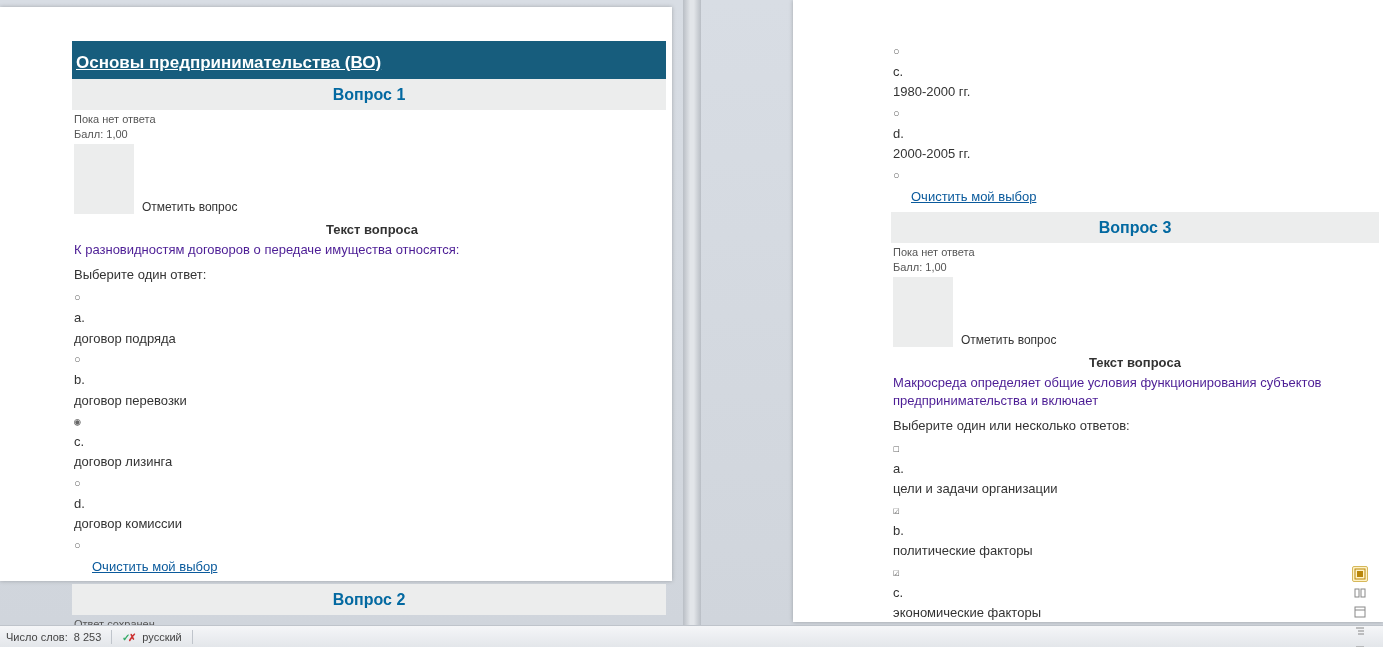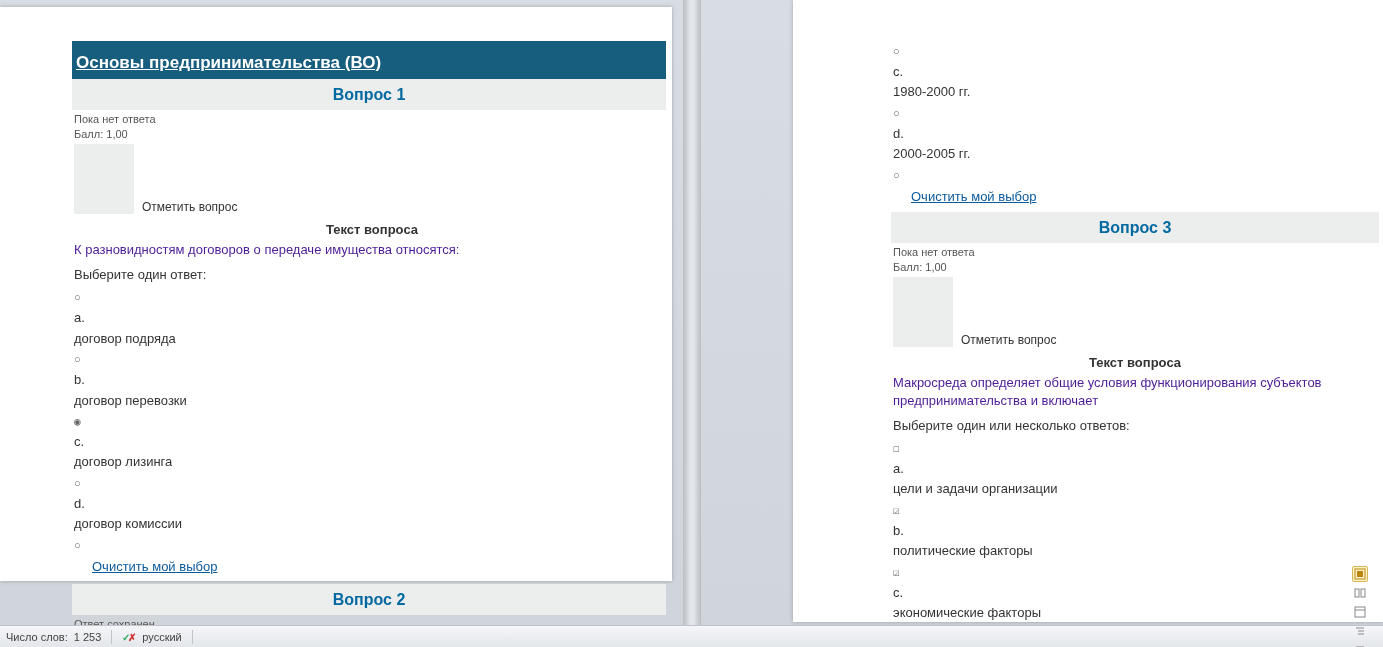--- a/index.html
+++ b/index.html
@@ -122,21 +122,21 @@
         <div class="opt"></div>
 
       </div>
     </div>
   </div>
 </div>
 
 <div class="statusbar">
   <div class="sb-left">
     <span>Число слов:</span>
-    <span>1 253</span>
+    <span>8 253</span>
     <span class="sb-sep"></span>
     <span class="sb-icon">
       <svg width="14" height="14" viewBox="0 0 14 14">
           <text x="0" y="11" font-size="10" fill="#3a6" font-weight="bold">✓</text>
           <text x="6" y="11" font-size="10" fill="#c33" font-weight="bold">✗</text>
         </svg>
     </span>
     <span>русский</span>
     <span class="sb-sep"></span>
   </div>

